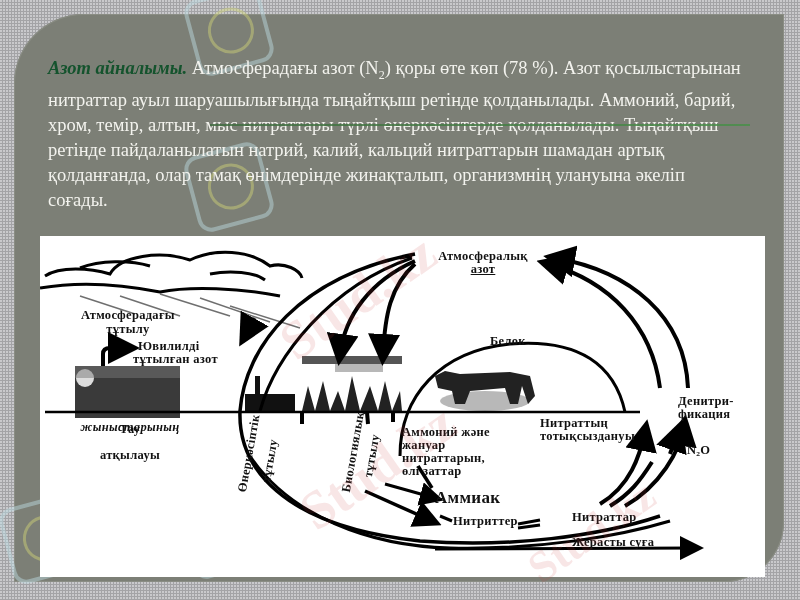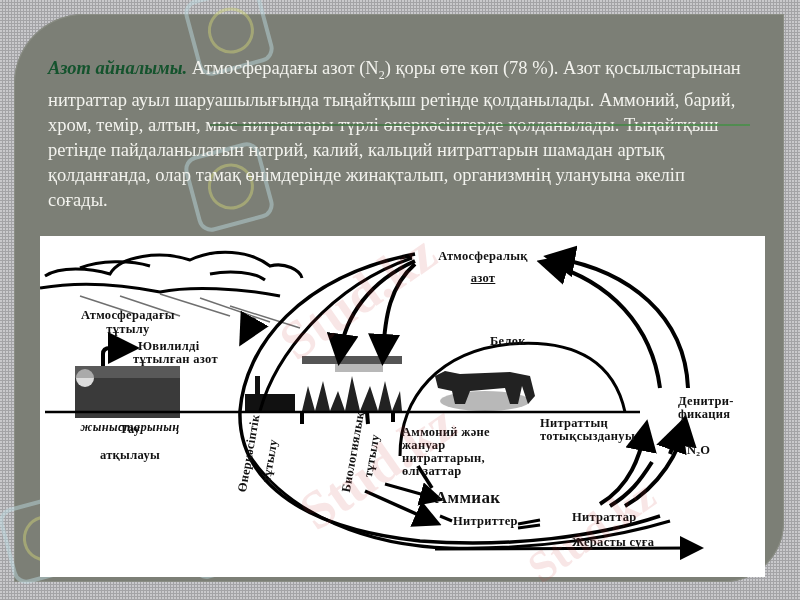--- a/index.html
+++ b/index.html
@@ -154,21 +154,21 @@
     <path d="M372,20 L360,22" stroke="#000" stroke-width="3"></path>
   </svg>
 
   <div class="lbl" style="left:18px;top:72px;width:140px;white-space:normal;line-height:14px;">Атмосферадағы тұтылу</div>
   <div class="lbl left" style="left:98px;top:104px;">Ювилилді</div>
   <div class="lbl left" style="left:93px;top:117px;">тұтылған азот</div>
   <div class="lbl" style="left:30px;top:187px;width:120px;">Тау</div>
   <div class="lbl" style="left:20px;top:185px;width:140px;font-style:italic;">жыныстарының</div>
   <div class="lbl" style="left:30px;top:213px;width:120px;">атқылауы</div>
   <div class="lbl" style="left:378px;top:14px;width:130px;">Атмосфералық</div>
-  <div class="lbl" style="left:378px;top:36px;width:130px;text-decoration:underline;">азот</div>
+  <div class="lbl" style="left:378px;top:27px;width:130px;text-decoration:underline;">азот</div>
   <div class="lbl left" style="left:450px;top:99px;">Белок</div>
   <div class="lbl left rot" style="left:196px;top:255px;transform:rotate(-80deg);"><span>Өнеркәсіптік</span></div>
   <div class="lbl left rot" style="left:220px;top:245px;transform:rotate(-80deg);"><span>тұтылу</span></div>
   <div class="lbl left rot" style="left:300px;top:255px;transform:rotate(-80deg);"><span>Биологиялық</span></div>
   <div class="lbl left rot" style="left:322px;top:240px;transform:rotate(-80deg);"><span>тұтылу</span></div>
   <div class="lbl left" style="left:362px;top:190px;">Аммоний және</div>
   <div class="lbl left" style="left:362px;top:203px;">жануар</div>
   <div class="lbl left" style="left:362px;top:216px;">нитраттарын,</div>
   <div class="lbl left" style="left:362px;top:229px;">өлі заттар</div>
   <div class="lbl left" style="left:395px;top:255px;font-size:17px;">Аммиак</div>

